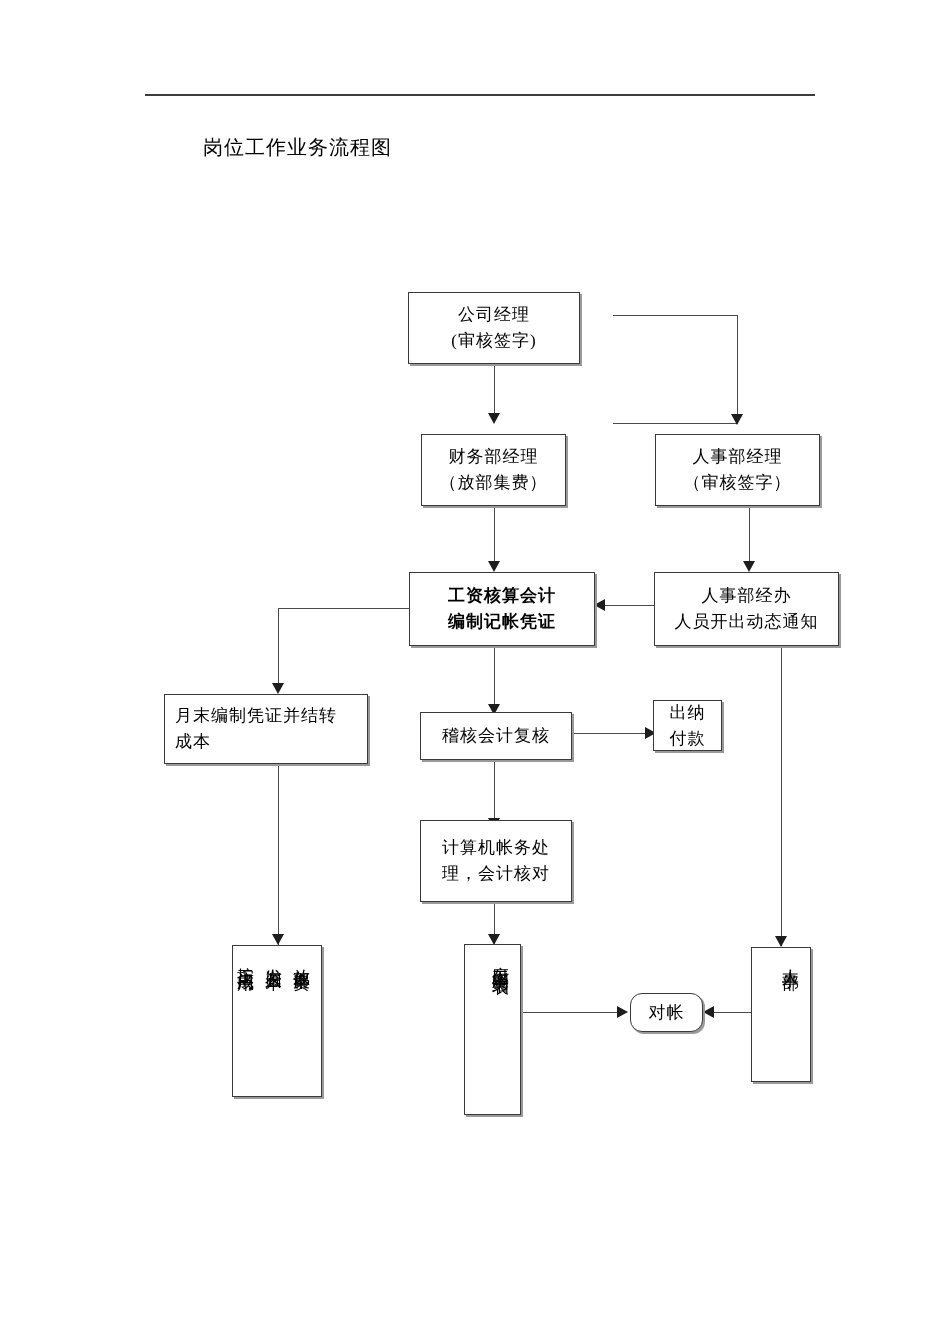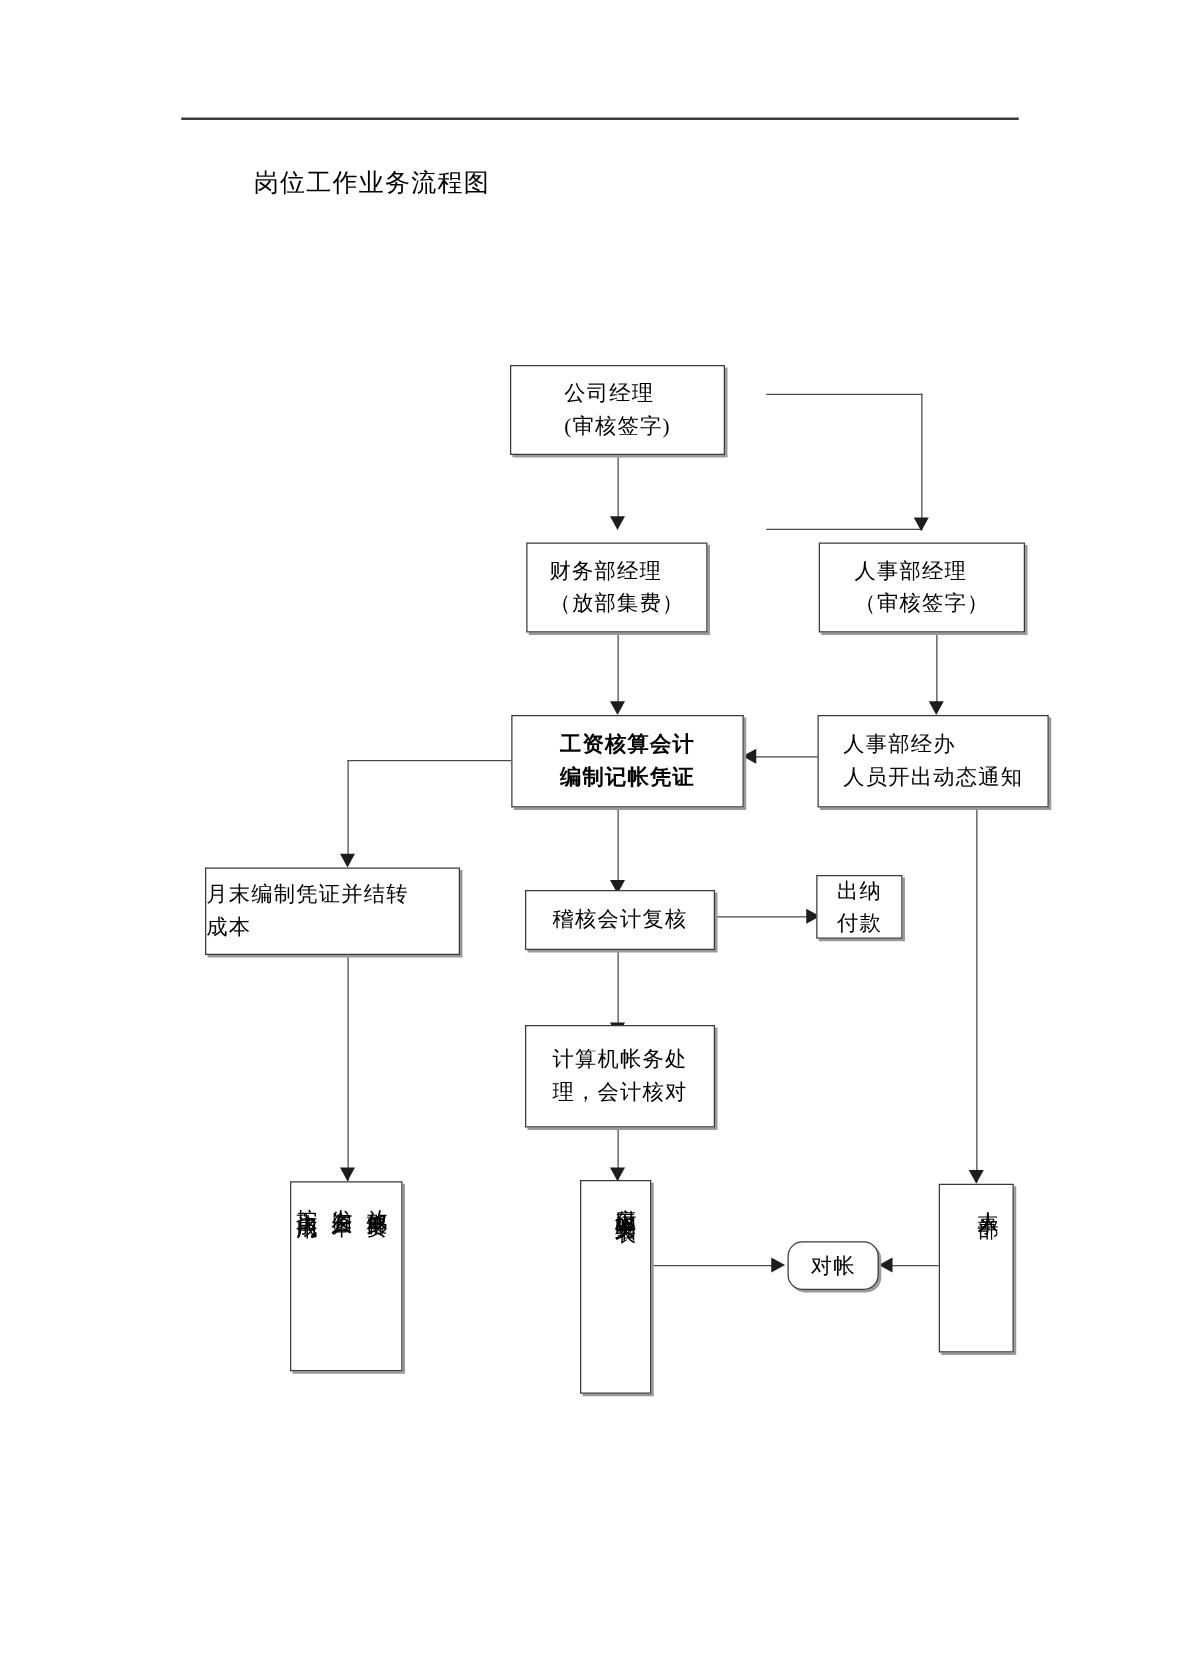--- a/index.html
+++ b/index.html
@@ -52,33 +52,34 @@
 
   
   .node {
     position: absolute;
     box-sizing: border-box;
     border: 1.5px solid #3a3a3a;
     background: #ffffff;
     display: flex;
     align-items: center;
     justify-content: center;
-    text-align: left;
+    text-align: center;
     font-size: 17px;
     line-height: 26px;
     letter-spacing: 1px;
     white-space: pre-line;
     z-index: 3;
   }
   .node.shadow {
     box-shadow: 2px 2px 0 0 #9a9a9a;
   }
   .node.left-text {
     justify-content: flex-start;
     text-align: left;
+    padding-left: 10px;
   }
   
   .node.vertical {
     writing-mode: vertical-rl;
     text-orientation: upright;
     align-items: flex-start;
     justify-content: flex-start;
     padding-top: 8px;
     padding-right: 6px;
     line-height: 28px;

